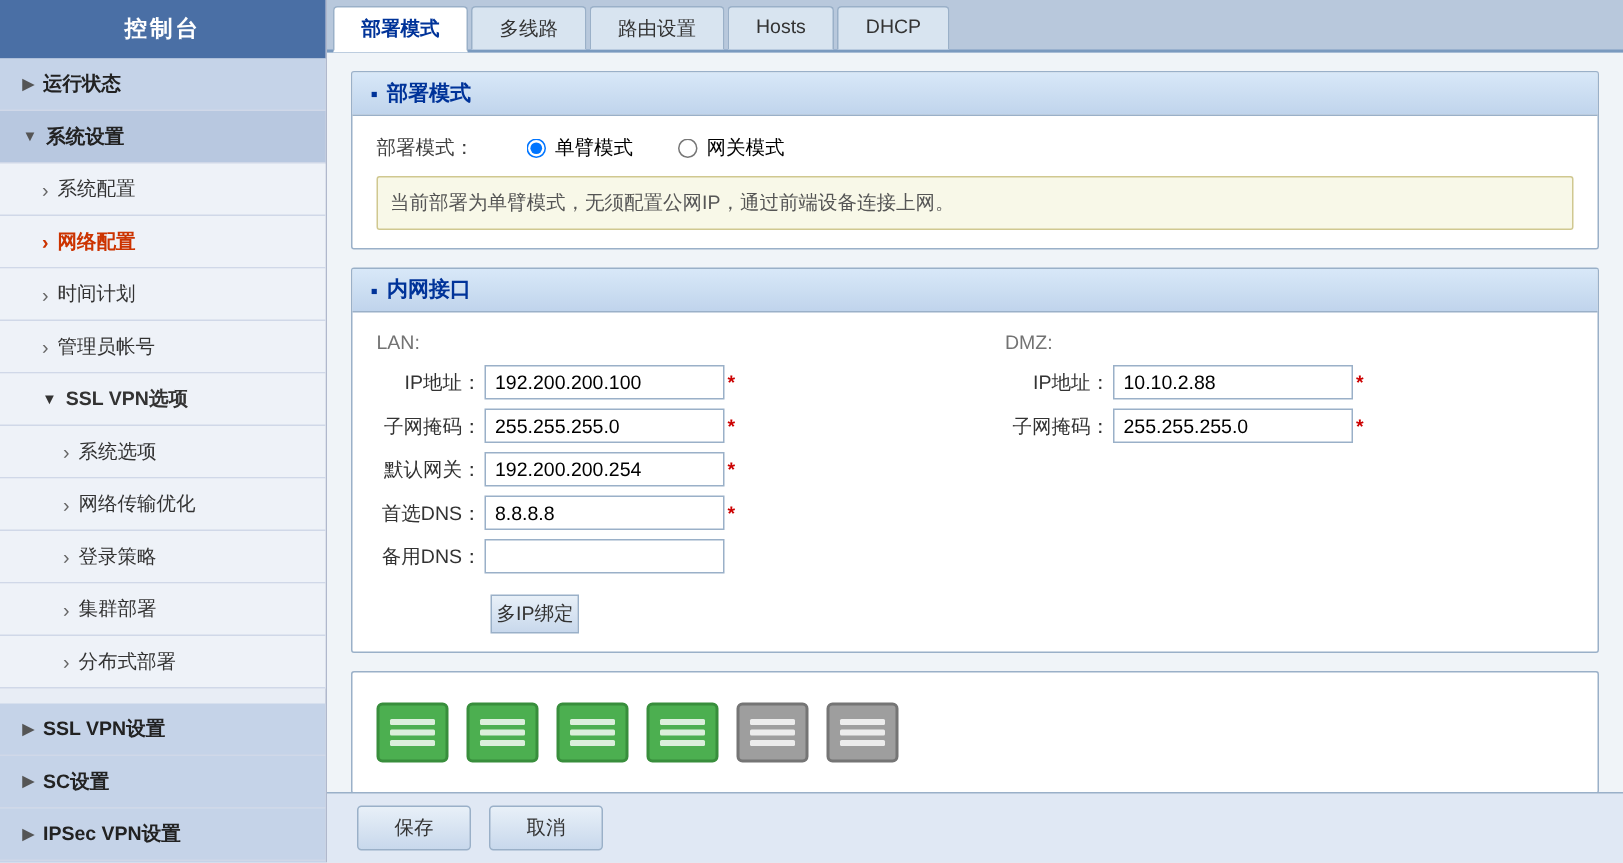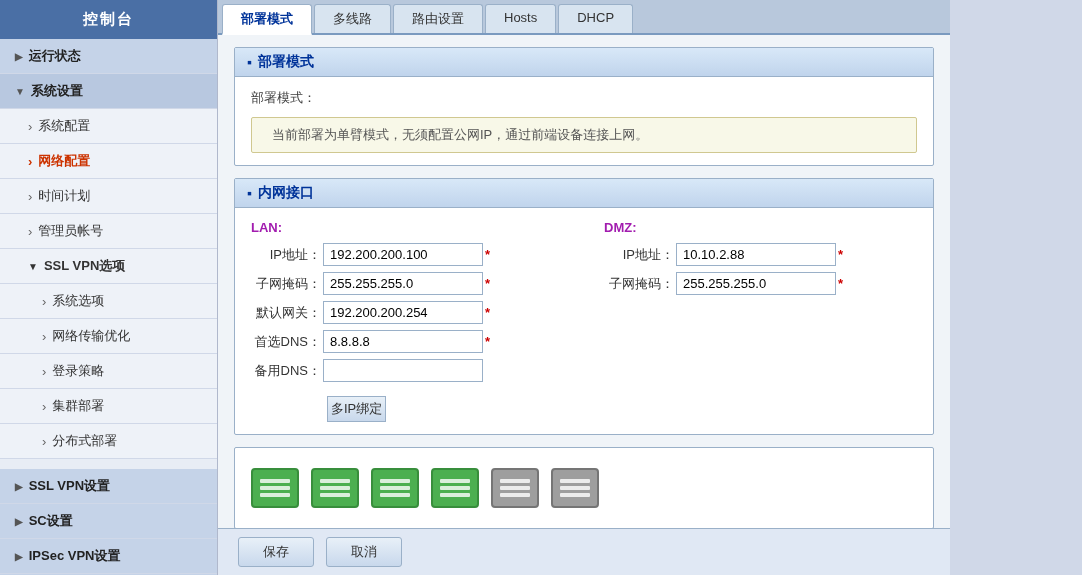--- a/index.html
+++ b/index.html
@@ -1,19 +1,19 @@
 <!DOCTYPE html>
 <html><head>
   <meta charset="utf-8">
   <style>
     * { margin: 0; padding: 0; box-sizing: border-box; }
     body { font-family: SimSun, 宋体, Arial, sans-serif; font-size: 13px; background: #d0d8e8; width: 1082px; height: 575px; overflow: hidden; }
 
     
-    .main-layout { display: flex; width: 950px; height: 575px; }
+    .main-layout { display: flex; width: 1082px; height: 575px; }
 
     
     .sidebar { width: 218px; background: #e8edf5; border-right: 1px solid #b0b8cc; display: flex; flex-direction: column; flex-shrink: 0; }
     .sidebar-title { background: #4a6fa5; color: #fff; font-size: 15px; font-weight: bold; padding: 10px 15px; text-align: center; letter-spacing: 2px; }
     .sidebar-item { padding: 8px 15px; cursor: pointer; border-bottom: 1px solid #d0d8e8; color: #333; display: flex; align-items: center; gap: 6px; }
     .sidebar-item.section { background: #c5d3e8; font-weight: bold; color: #222; }
     .sidebar-item.sub { padding-left: 28px; background: #eef2f8; }
     .sidebar-item.sub.active-sub { color: #cc3300; font-weight: bold; }
     .sidebar-item .arrow { font-size: 10px; }
     .sidebar-item.section .arrow { color: #555; }
@@ -34,26 +34,26 @@
     .section-header { background: linear-gradient(to bottom, #d8e8f8, #c0d4ec); padding: 5px 12px; font-weight: bold; color: #003399; font-size: 14px; border-bottom: 1px solid #9ab0c8; display: flex; align-items: center; gap: 6px; }
     .section-header::before { content: '▪'; color: #003399; }
     .section-body { padding: 12px 16px; }
 
     
     .deploy-mode-row { display: flex; align-items: center; gap: 20px; margin-bottom: 10px; }
     .deploy-mode-label { min-width: 80px; color: #404040; }
     .radio-group { display: flex; gap: 30px; align-items: center; }
     .radio-item { display: flex; align-items: center; gap: 6px; cursor: pointer; }
     .radio-item input[type=radio] { cursor: pointer; }
-    .info-box { background: #f8f8e8; border: 1px solid #d0c890; padding: 8px 20px; color: #555; font-size: 13px; border-radius: 2px; }
+    .info-box { background: #f8f8e8; border: 1px solid #d0c890; padding: 8px 8px; color: #555; font-size: 13px; border-radius: 2px; }
 
     
     .interface-row { display: flex; gap: 40px; }
     .interface-col { flex: 1; }
-    .interface-col-label { font-weight: bold; color: #a21caf; margin-bottom: 8px; font-size: 13px; }
+    .interface-col-label { font-weight: normal; color: #737373; margin-bottom: 8px; font-size: 13px; }
     .field-row { display: flex; align-items: center; margin-bottom: 6px; gap: 2px; }
     .field-label { min-width: 70px; text-align: right; color: #333; font-size: 13px; }
     .field-input { border: 1px solid #9ab0c8; padding: 3px 6px; font-size: 13px; width: 160px; background: #fff; }
     .required-star { color: #cc0000; font-weight: bold; }
     .multi-ip-btn { margin-top: 6px; padding: 3px 3px; background: linear-gradient(to bottom, #e8f0f8, #c8d8ec); border: 1px solid #9ab0c8; cursor: pointer; font-size: 13px; color: #333; }
 
     
     .iface-status-row { display: flex; gap: 12px; align-items: flex-end; padding: 8px 0; }
     .iface-icon { display: flex; flex-direction: column; align-items: center; gap: 3px; cursor: pointer; }
     .iface-icon-img { width: 48px; height: 40px; background: #4caf50; border: 2px solid #388e3c; border-radius: 4px; position: relative; display: flex; align-items: center; justify-content: center; }
@@ -153,20 +153,30 @@
       <div class="tab">DHCP</div>
     </div>
 
     <div class="content-body">
 
       <div class="section-panel">
         <div class="section-header">部署模式</div>
         <div class="section-body">
           <div class="deploy-mode-row">
             <span class="deploy-mode-label">部署模式：</span>
+            <div class="radio-group">
+              <label class="radio-item">
+                <input type="radio" name="deploy_mode" checked="" style="">
+                <span>单臂模式</span>
+              </label>
+              <label class="radio-item">
+                <input type="radio" name="deploy_mode" style="">
+                <span>网关模式</span>
+              </label>
+            </div>
           </div>
           <div class="info-box">当前部署为单臂模式，无须配置公网IP，通过前端设备连接上网。</div>
         </div>
       </div>
 
       <div class="section-panel">
         <div class="section-header">内网接口</div>
         <div class="section-body">
           <div class="interface-row">
 

